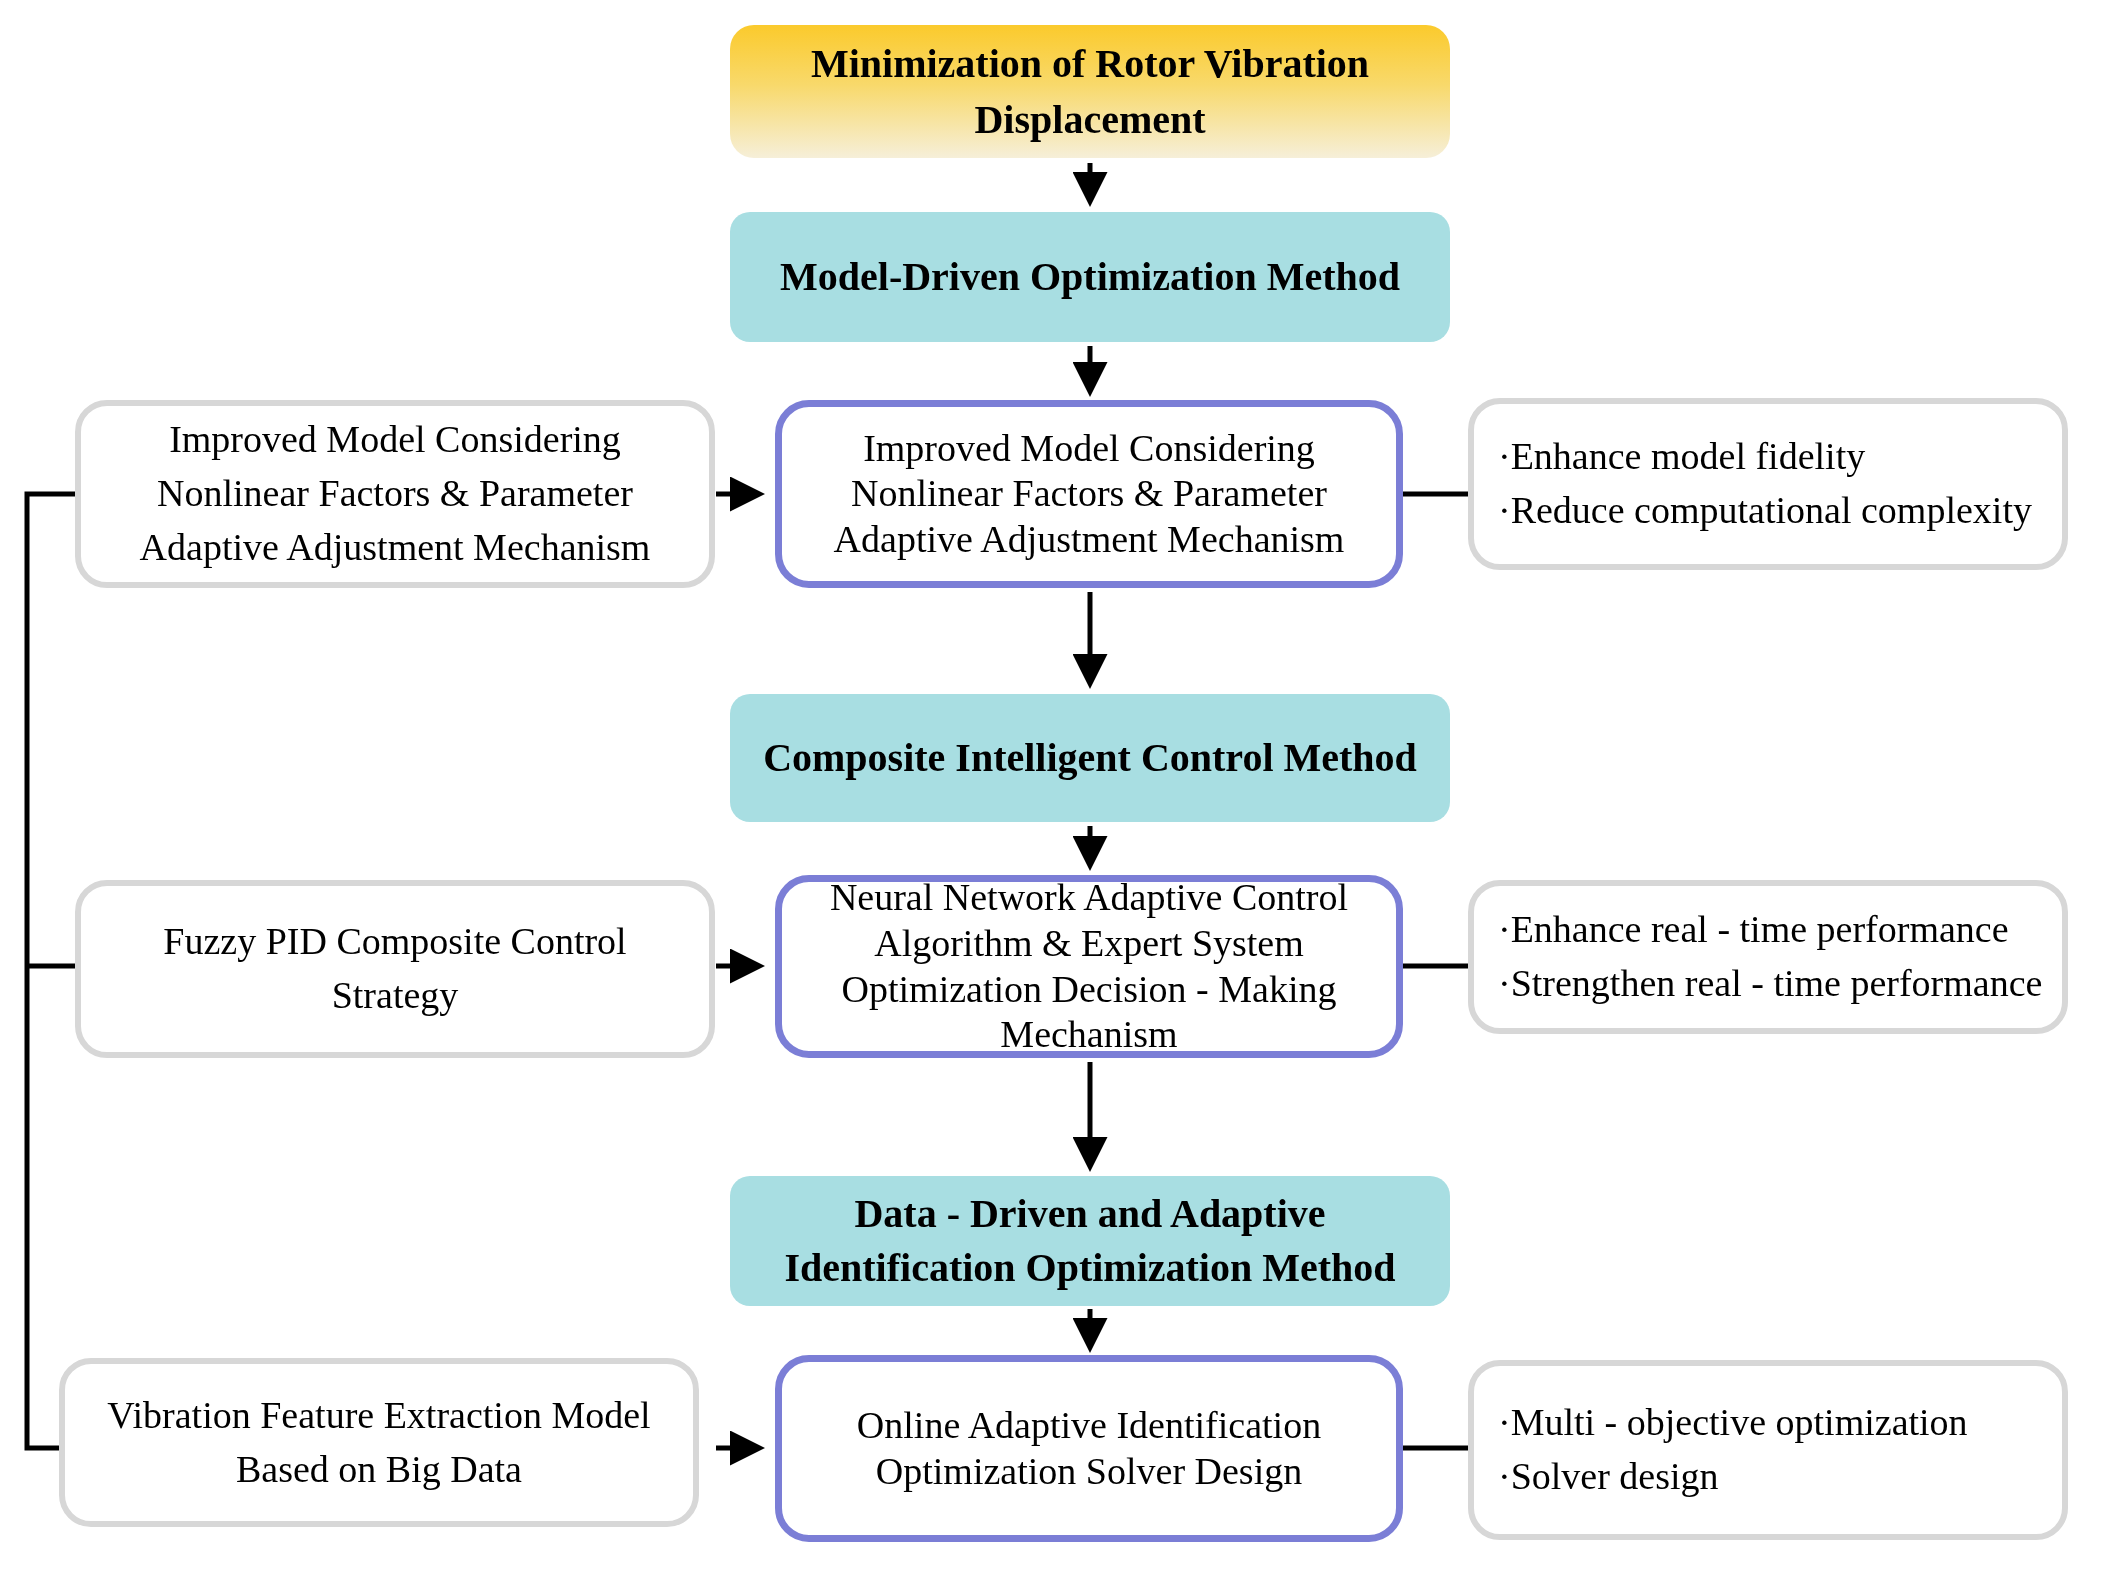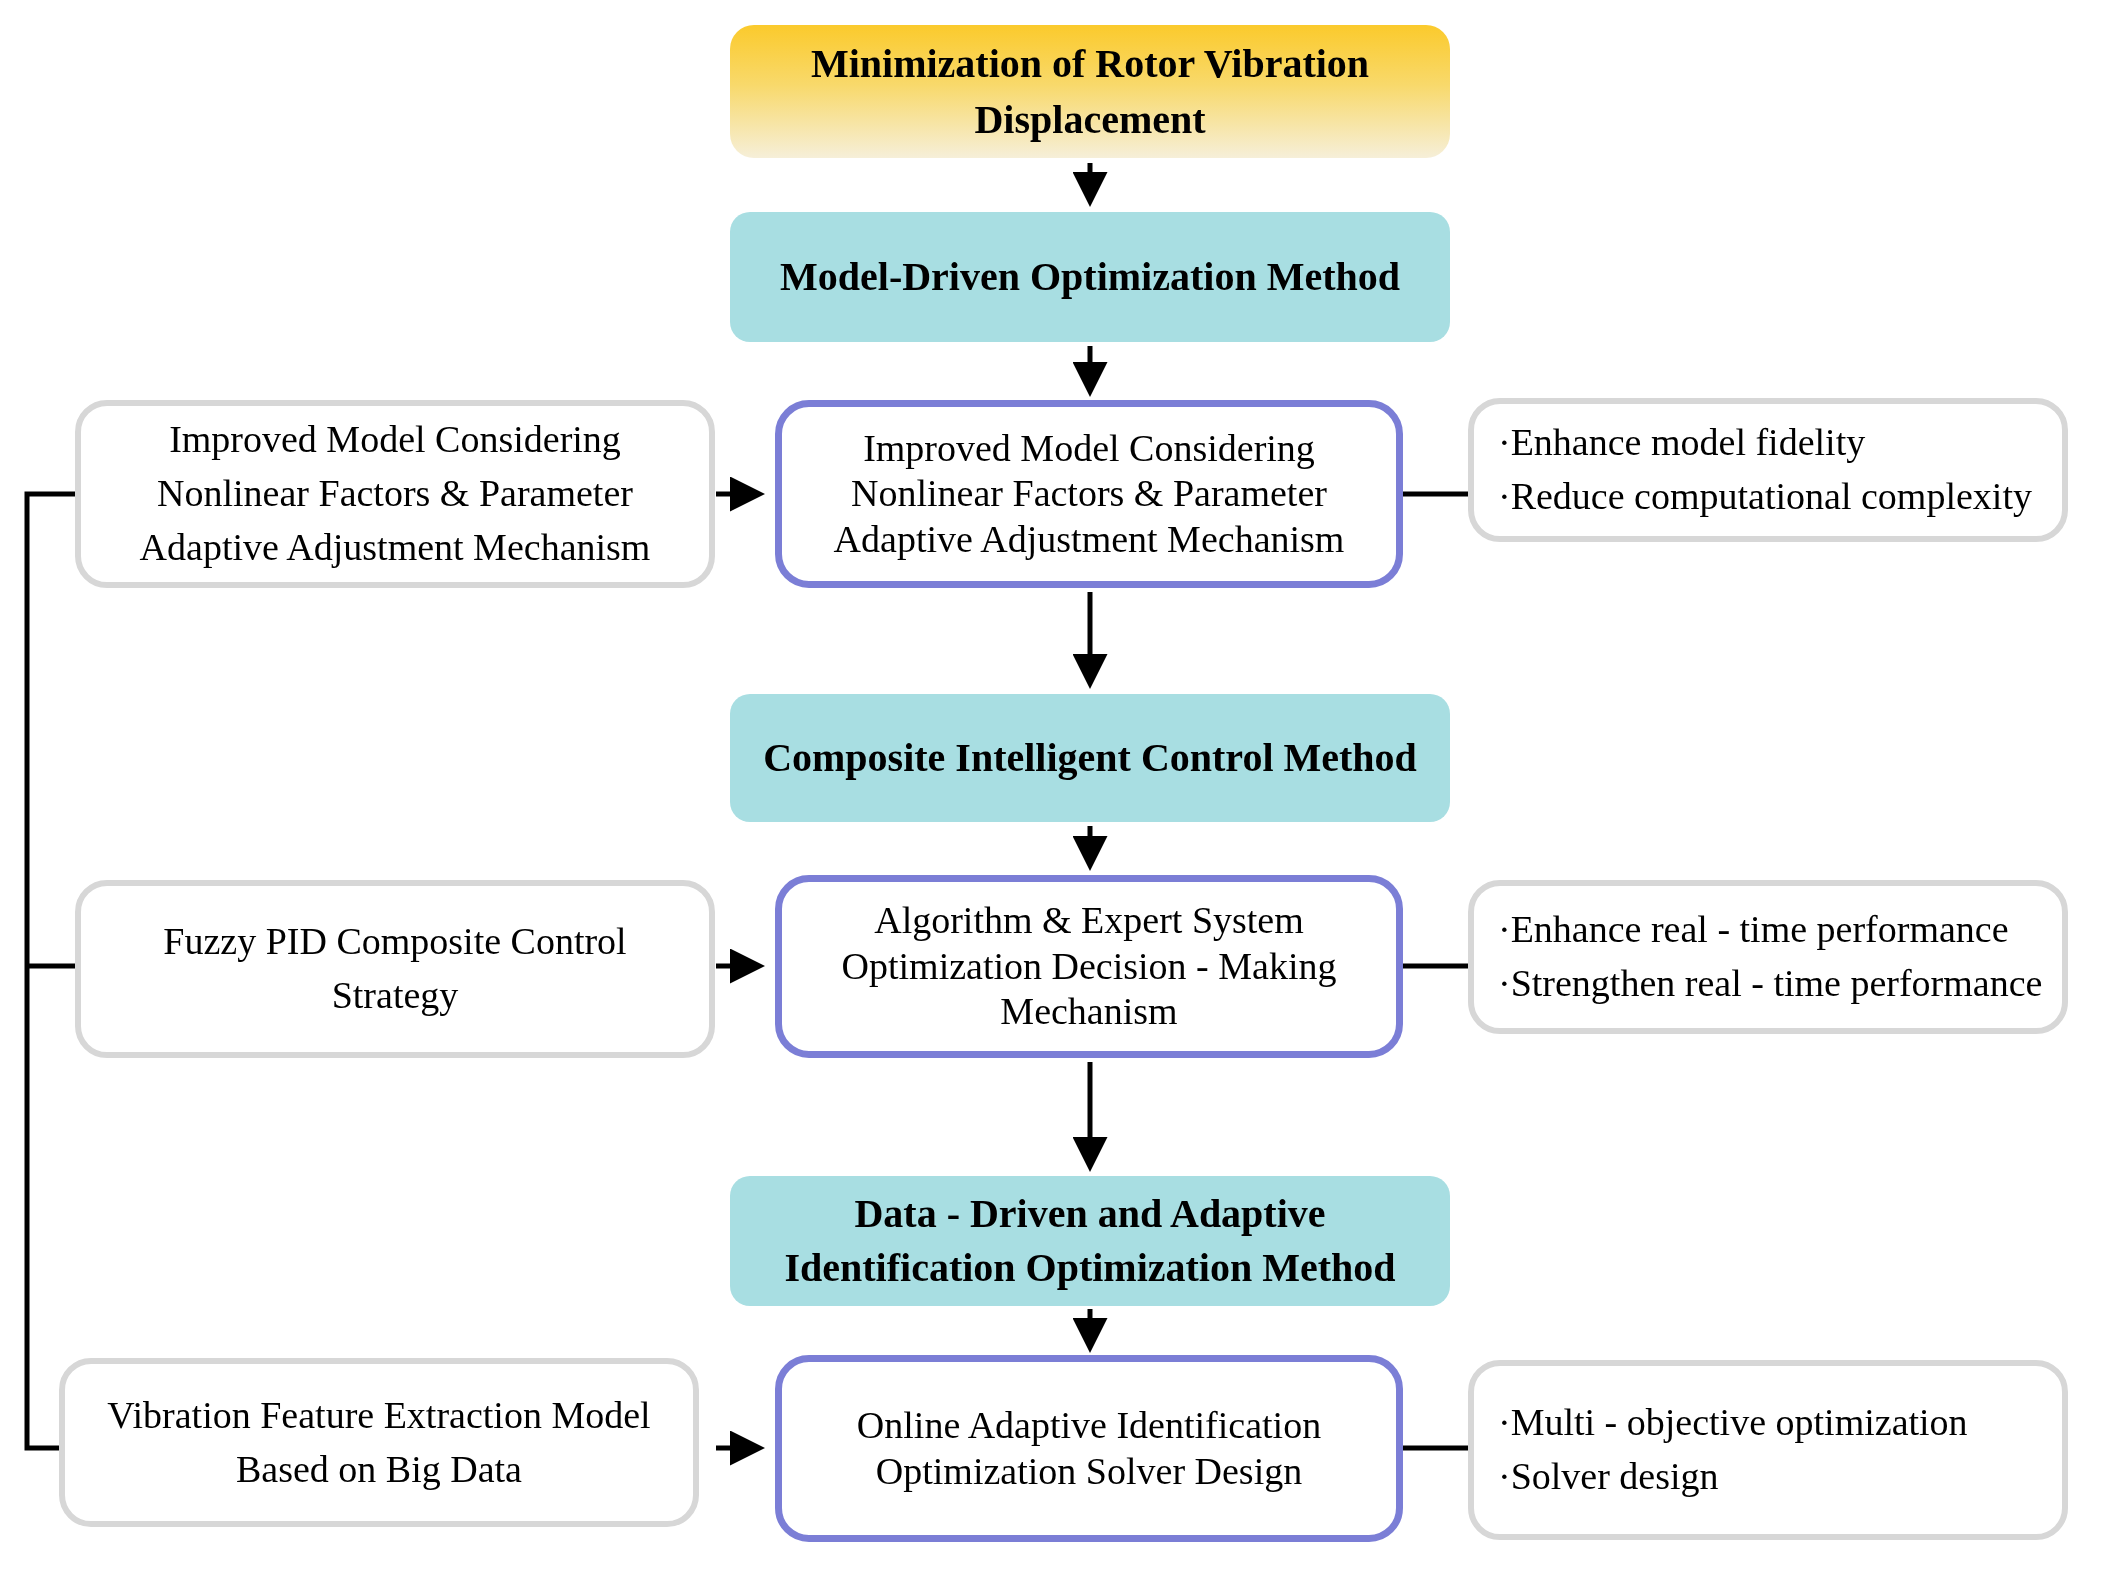--- a/index.html
+++ b/index.html
@@ -72,33 +72,34 @@
   <div class="box side" style="left:75px;top:400px;width:640px;height:188px;">
       <div>Improved Model Considering</div>
       <div>Nonlinear Factors &amp; Parameter</div>
       <div>Adaptive Adjustment Mechanism</div>
     </div>
   <div class="box center" style="left:775px;top:400px;width:628px;height:188px;">
       <div>Improved Model Considering</div>
       <div>Nonlinear Factors &amp; Parameter</div>
       <div>Adaptive Adjustment Mechanism</div>
     </div>
-  <div class="box side right" style="left:1468px;top:398px;width:600px;height:144px;">
+  <div class="box side right" style="left:1468px;top:398px;width:600px;height:172px;">
       <div>·Enhance model fidelity</div>
       <div>·Reduce computational complexity</div>
     </div>
 
   <div class="box method" style="left:730px;top:694px;width:720px;height:128px;">
       <div>Composite Intelligent Control Method</div>
     </div>
   <div class="box side" style="left:75px;top:880px;width:640px;height:178px;">
       <div>Fuzzy PID Composite Control</div>
       <div>Strategy</div>
     </div>
   <div class="box center" style="left:775px;top:875px;width:628px;height:183px;">
+      <div>Neural Network Adaptive Control</div>
       <div>Algorithm &amp; Expert System</div>
       <div>Optimization Decision - Making</div>
       <div>Mechanism</div>
     </div>
   <div class="box side right" style="left:1468px;top:880px;width:600px;height:154px;">
       <div>·Enhance real - time performance</div>
       <div>·Strengthen real - time performance</div>
     </div>
 
   <div class="box method" style="left:730px;top:1176px;width:720px;height:130px;">

